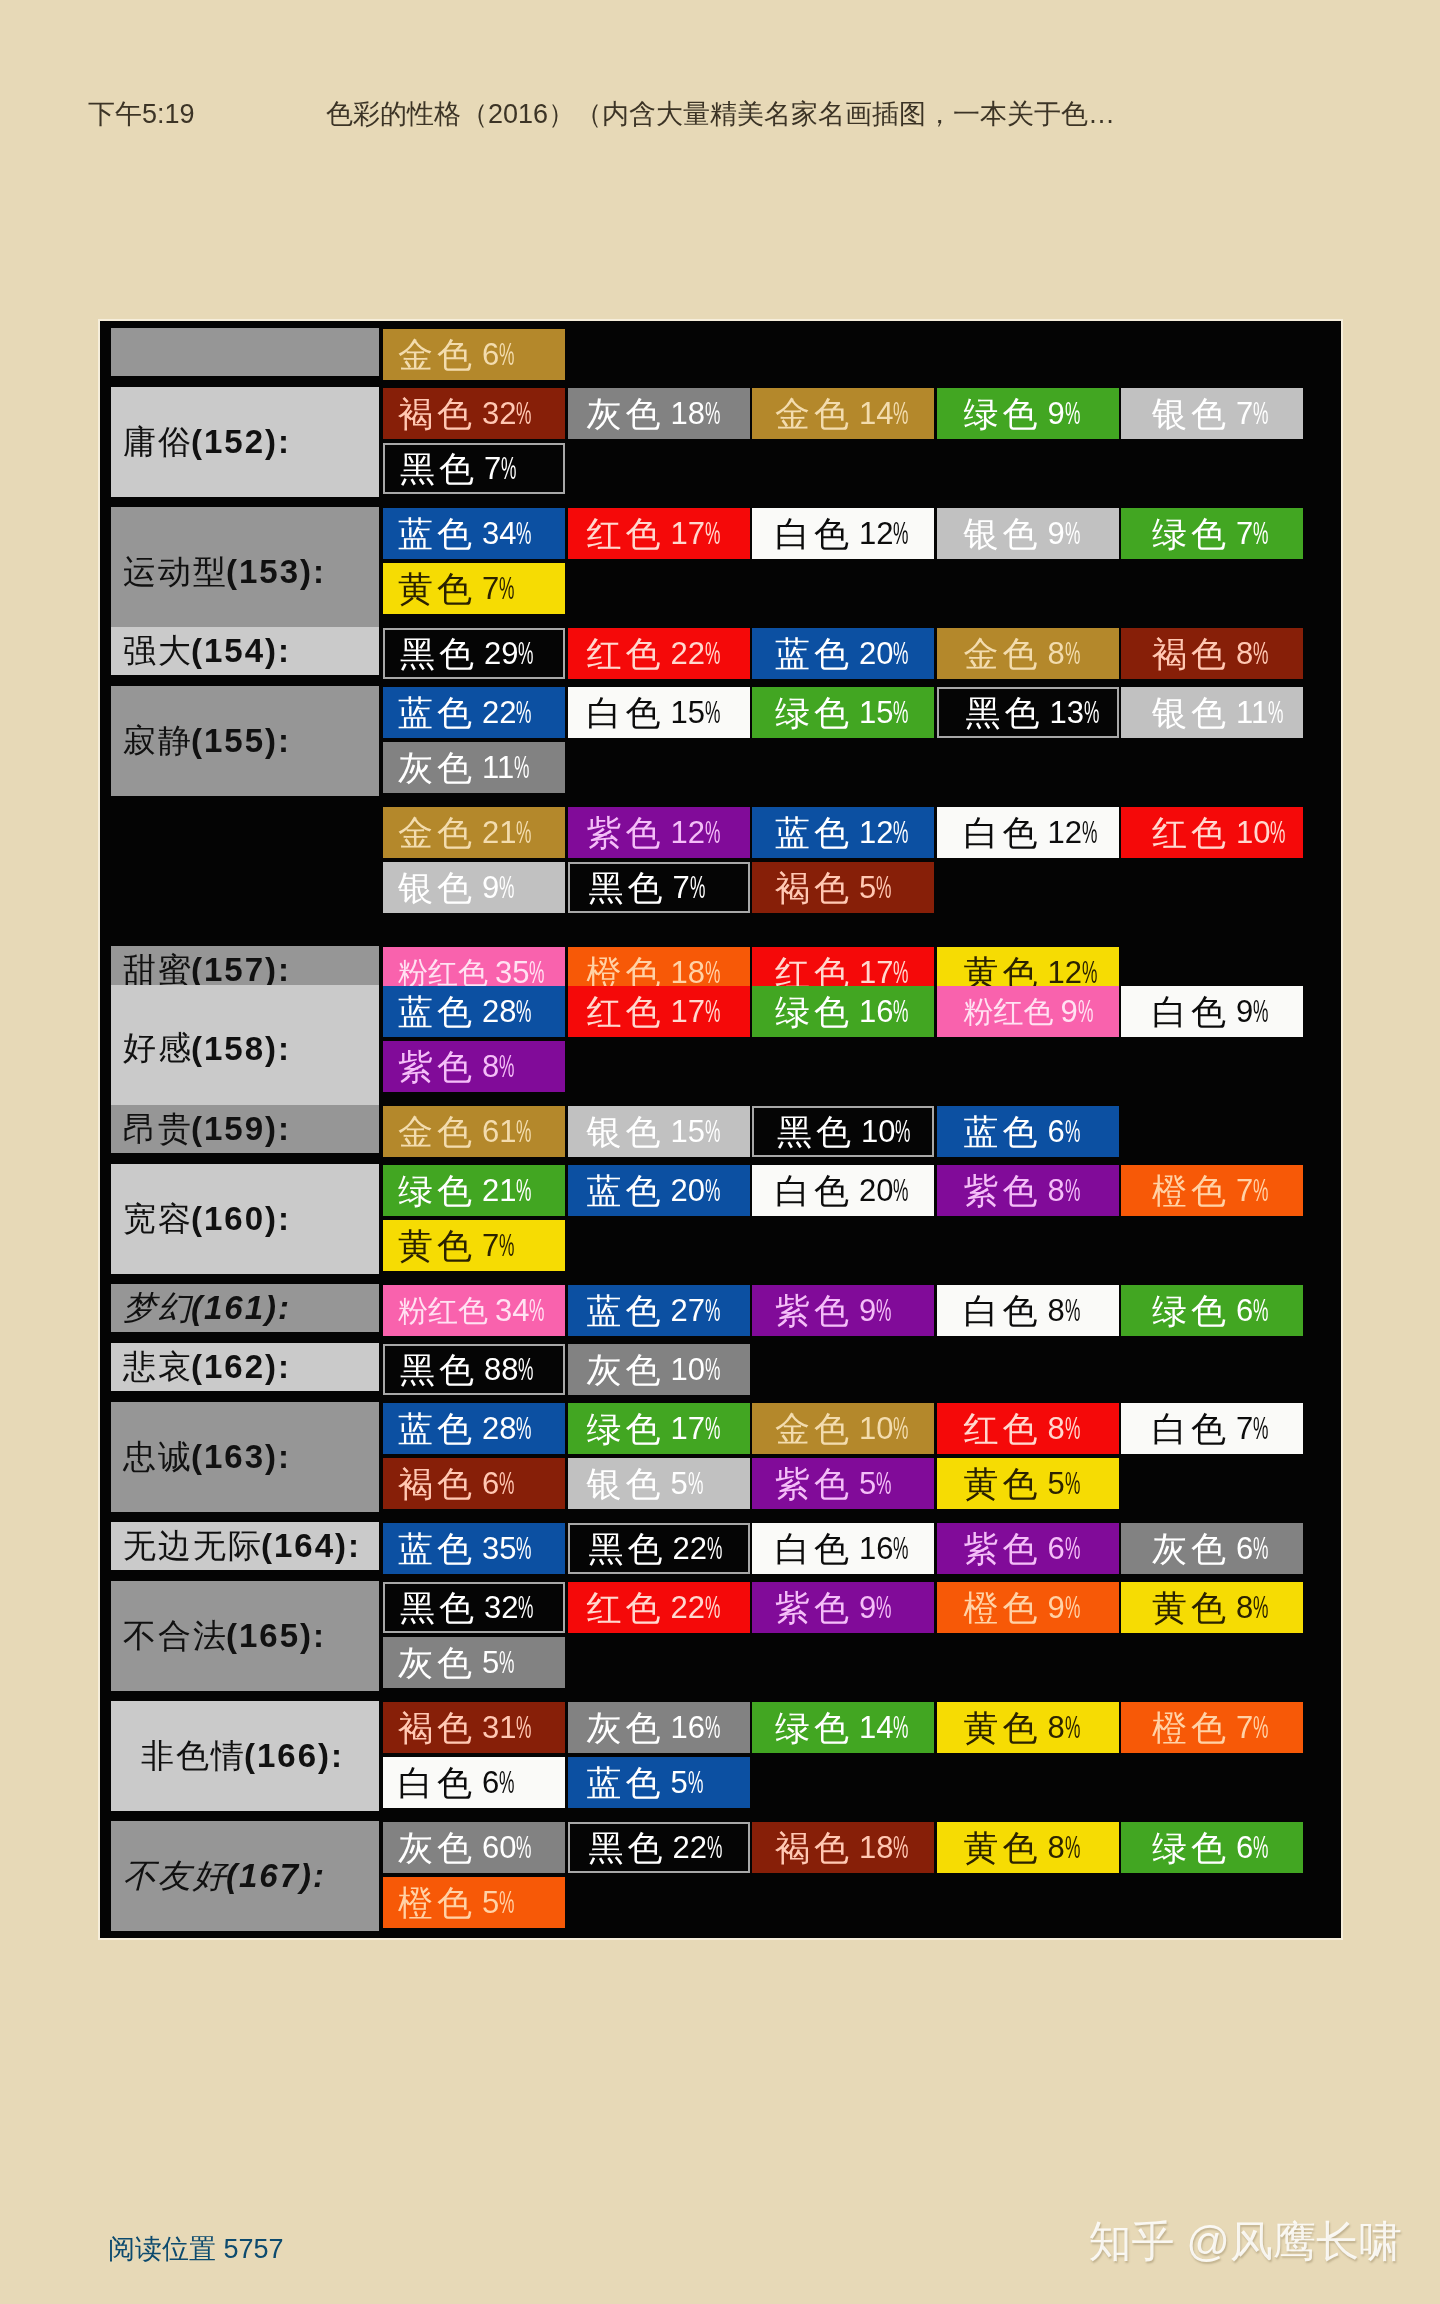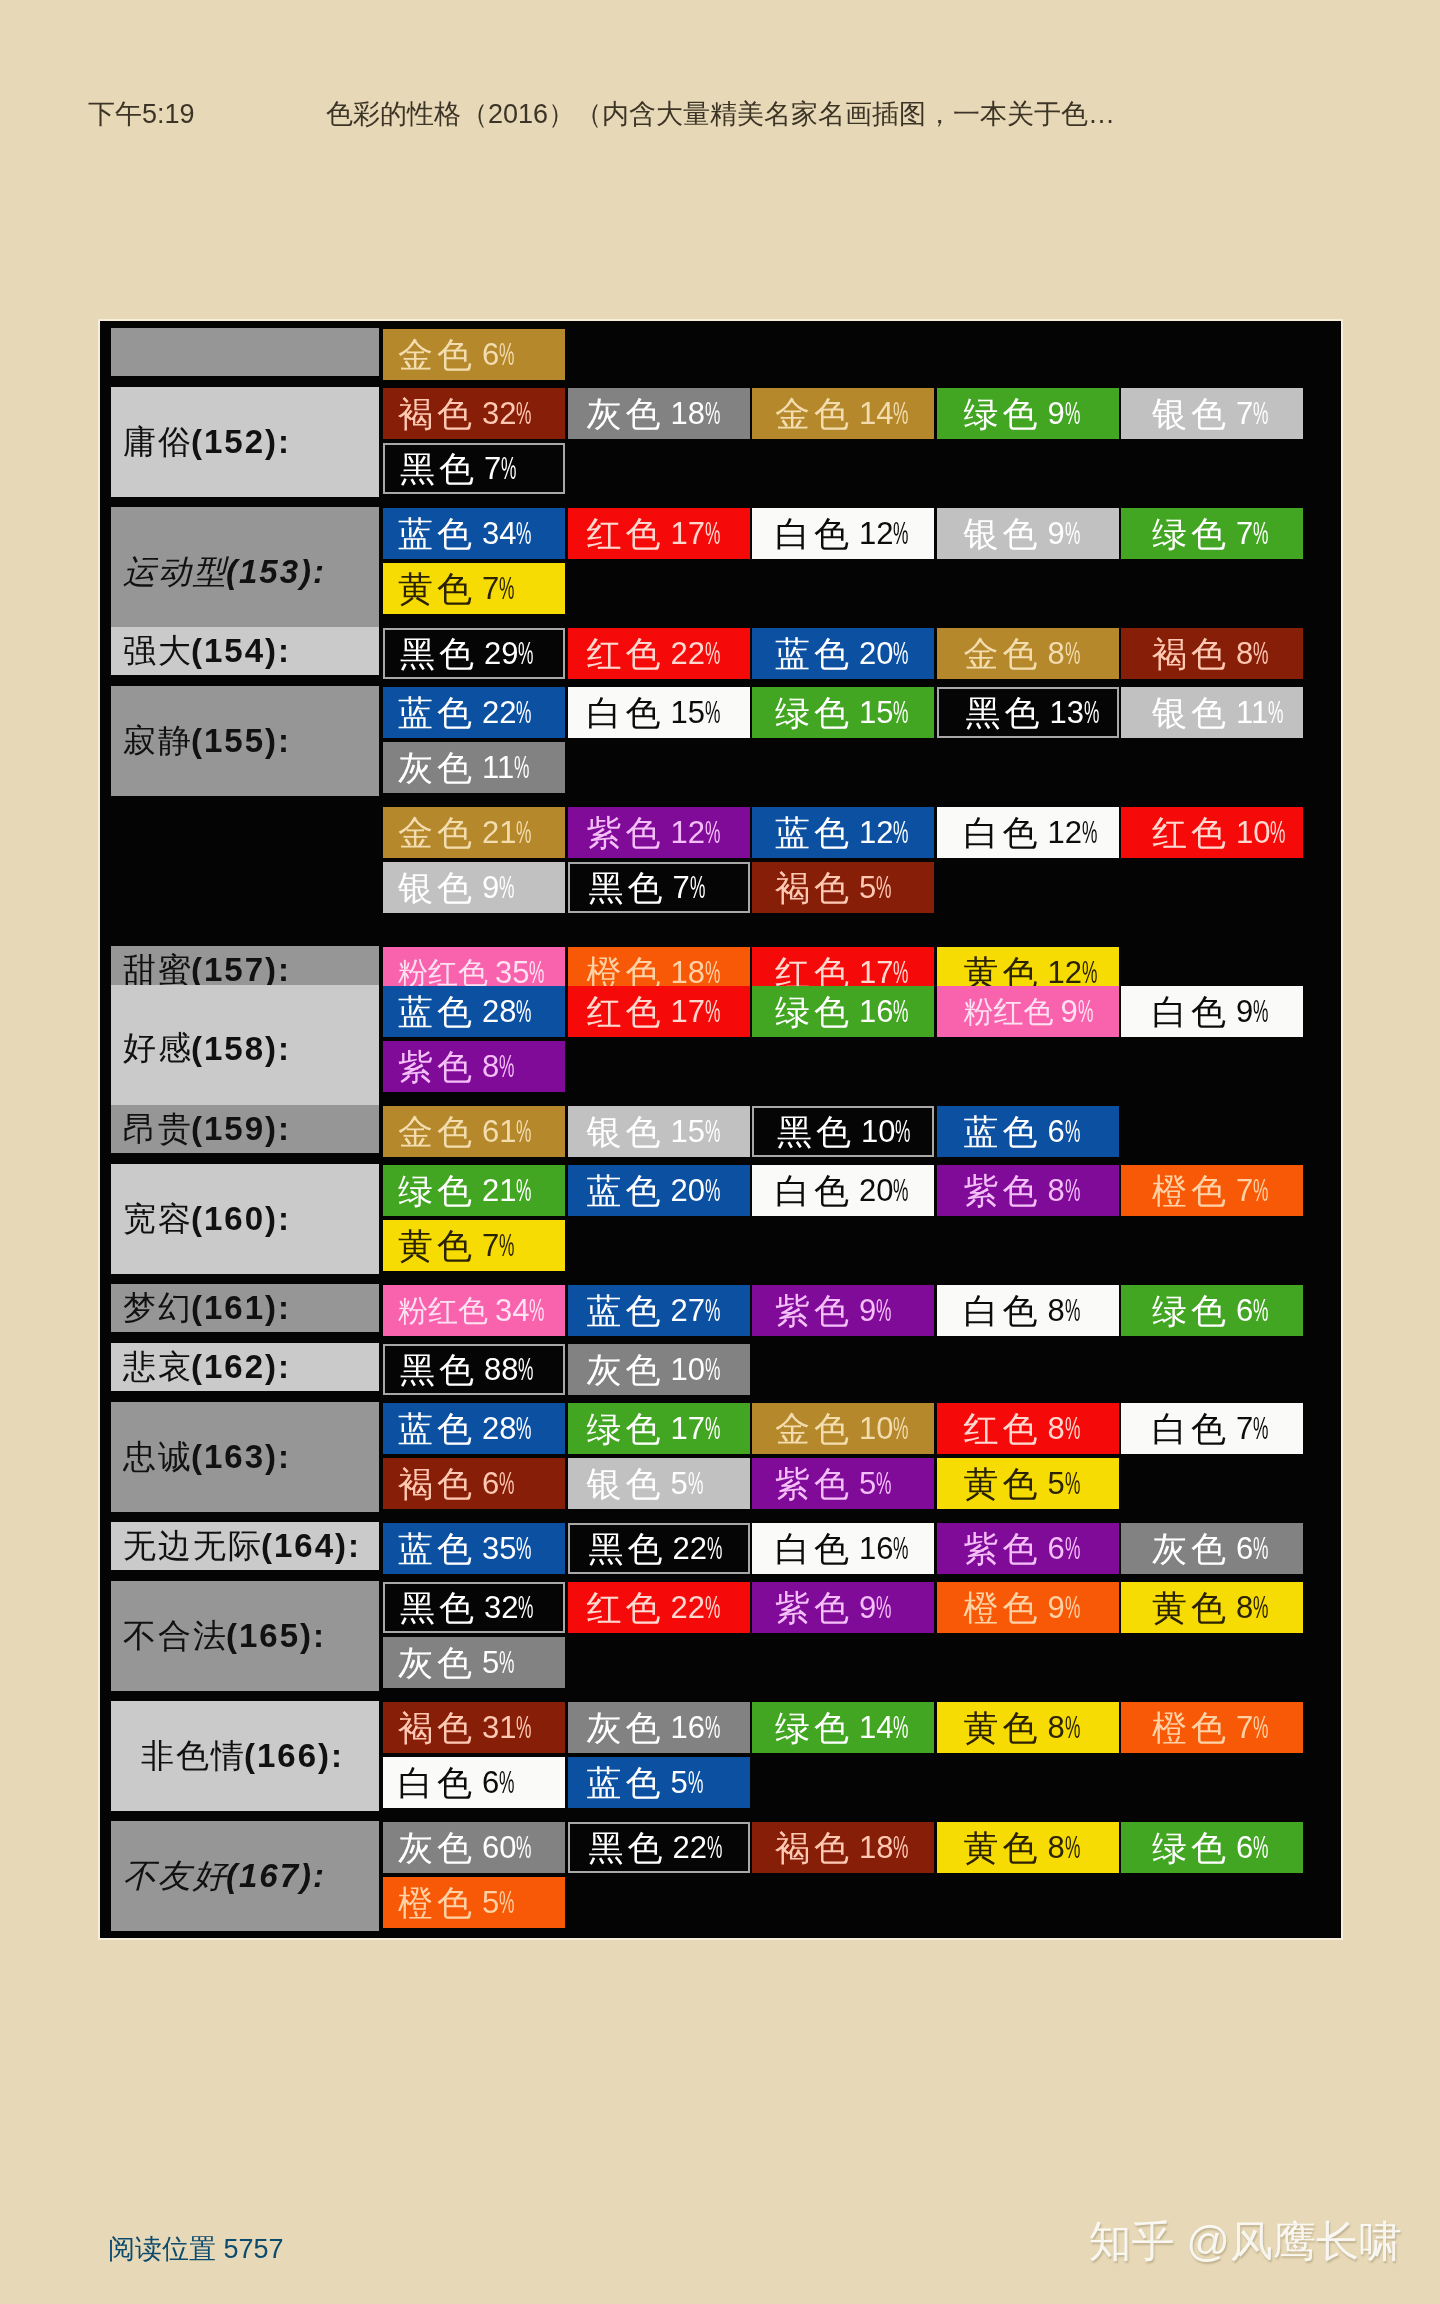--- a/index.html
+++ b/index.html
@@ -83,21 +83,21 @@
               <span class="nm">银色</span>
               <span class="pc"><span class="num">7</span><span class="pct">%</span></span>
             </div>
             <div class="cell" style="background: rgb(5, 5, 5); color: rgb(255, 255, 255); padding-left: 15px; border: 2px solid rgb(168, 168, 168);">
               <span class="nm">黑色</span>
               <span class="pc"><span class="num">7</span><span class="pct">%</span></span>
             </div>
           </div>
         </div>
         <div class="row" style="top: 179px;">
-          <div class="rowlabel dark" style="height: 130px; font-style: italic;">
+          <div class="rowlabel dark" style="height: 130px;">
             <span class="lnm">运动型</span>
             <span class="lnu">(153):</span>
           </div>
           <div class="cells">
             <div class="cell" style="background: rgb(14, 80, 159); color: rgb(255, 255, 255); padding-left: 15px;">
               <span class="nm">蓝色</span>
               <span class="pc"><span class="num">34</span><span class="pct">%</span></span>
             </div>
             <div class="cell" style="background: rgb(238, 11, 11); color: rgb(255, 216, 208); padding-left: 19px;">
               <span class="nm">红色</span>
@@ -323,21 +323,21 @@
               <span class="nm">橙色</span>
               <span class="pc"><span class="num">7</span><span class="pct">%</span></span>
             </div>
             <div class="cell" style="background: rgb(245, 220, 11); color: rgb(43, 34, 0); padding-left: 15px;">
               <span class="nm">黄色</span>
               <span class="pc"><span class="num">7</span><span class="pct">%</span></span>
             </div>
           </div>
         </div>
         <div class="row" style="top: 956px;">
-          <div class="rowlabel dark" style="height: 48px;">
+          <div class="rowlabel dark" style="height: 48px; font-style: italic;">
             <span class="lnm">梦幻</span>
             <span class="lnu">(161):</span>
           </div>
           <div class="cells">
             <div class="cell" style="background: rgb(245, 99, 172); color: rgb(255, 226, 242); padding-left: 15px;">
               <span class="nm n3">粉红色</span>
               <span class="pc"><span class="num">34</span><span class="pct">%</span></span>
             </div>
             <div class="cell" style="background: rgb(14, 80, 159); color: rgb(255, 255, 255); padding-left: 19px;">
               <span class="nm">蓝色</span>

